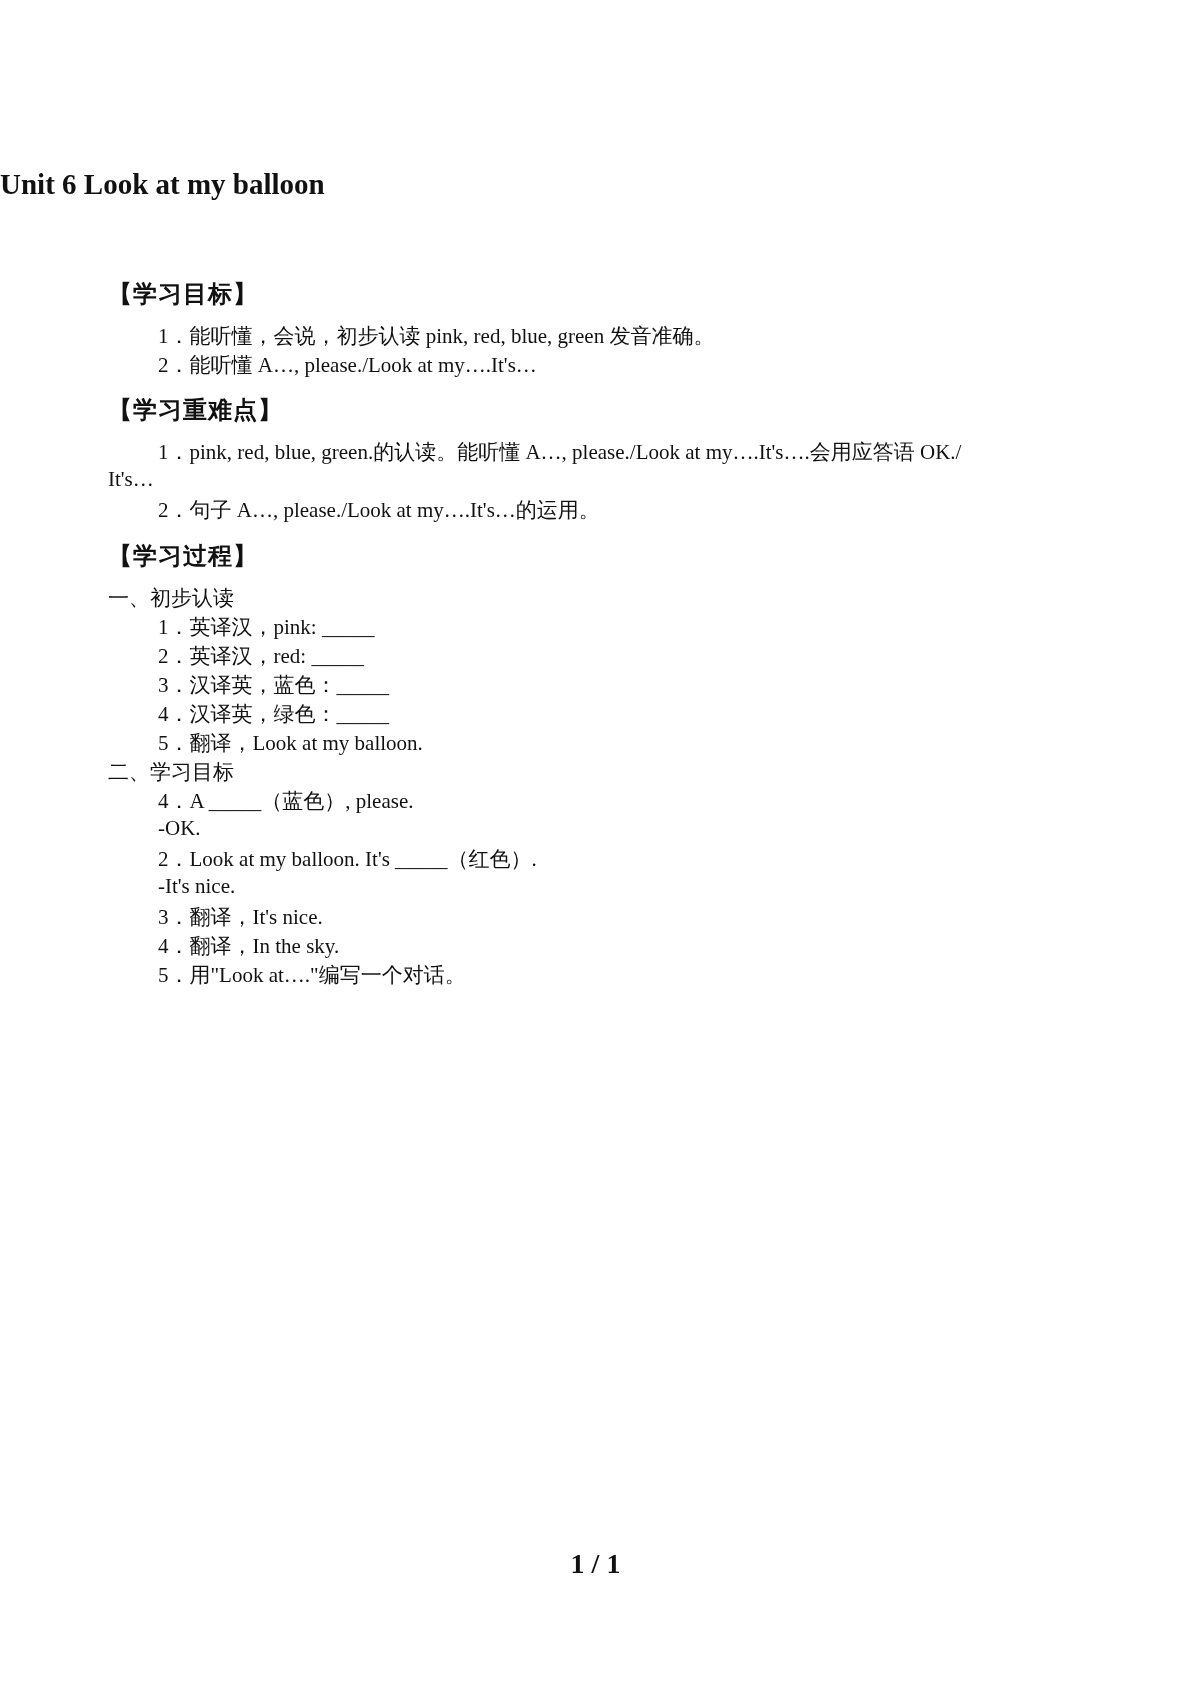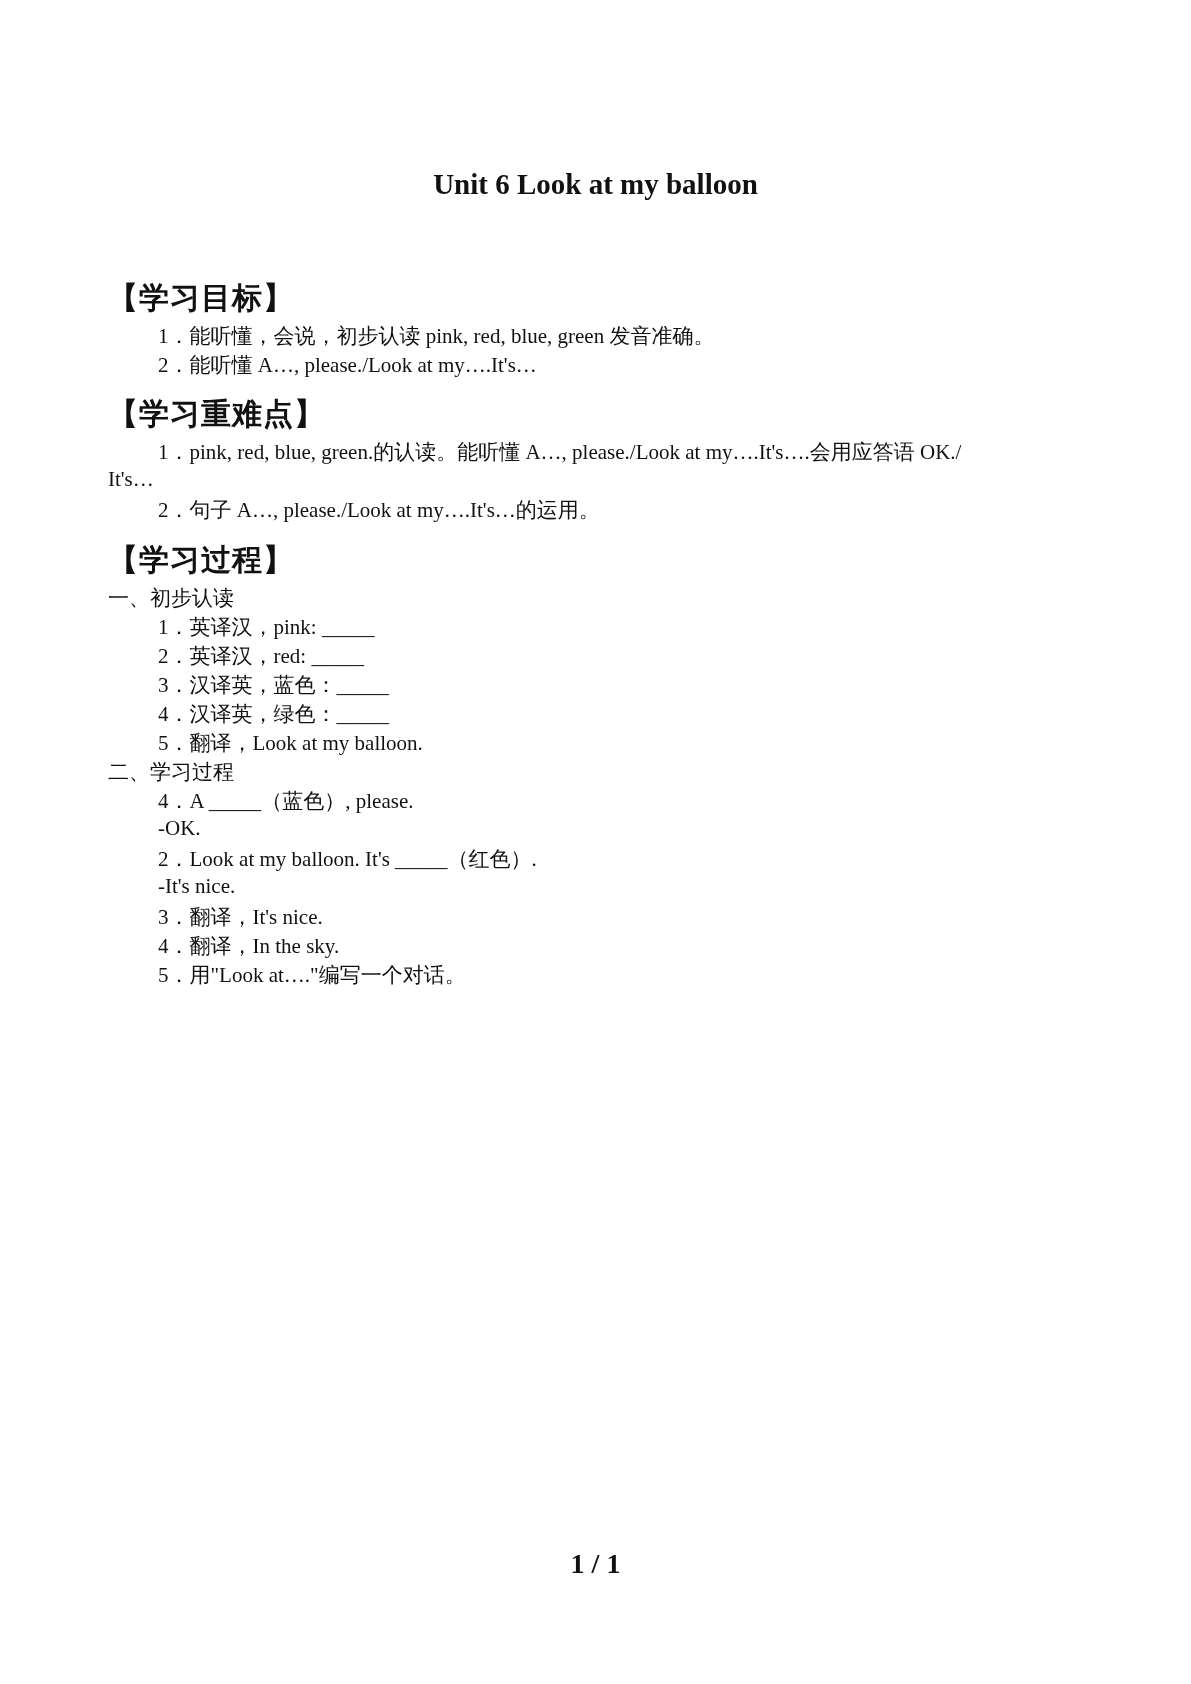--- a/index.html
+++ b/index.html
@@ -1,20 +1,20 @@
 <!DOCTYPE html>
 <html><head>
   <meta charset="utf-8">
   <style>
     html, body { margin: 0; padding: 0; background: #ffffff; }
     body { width: 1191px; height: 1684px; position: relative; overflow: hidden;
            font-family: "Liberation Serif", "DejaVu Serif", serif; color: #111; }
-    .title { position: absolute; top: 168px; left: 0; width: 1191px; text-align: center;
+    .title { position: absolute; top: 168px; left: 0; width: 1191px; 
              font-weight: bold; font-size: 29px; }
-    .sec { position: absolute; left: 108px; font-weight: bold; font-size: 30px;
+    .sec { position: absolute; left: 108px; font-weight: bold; font-size: 24px;
            font-family: "DejaVu Sans", sans-serif; letter-spacing: 1px; }
     .line { position: absolute; font-size: 21px; white-space: nowrap; text-align: center; }
     .ind { left: 158px; }
     .lft { left: 108px; }
     .footer { position: absolute; top: 1548px; left: 0; width: 1191px; text-align: center;
               font-weight: bold; font-size: 28px; }
   </style>
 </head>
 <body>
 
@@ -30,21 +30,21 @@
 <div class="line ind" style="top:496px">2．句子 A…, please./Look at my….It's…的运用。</div>
 
 <div class="sec" style="top:540px">【学习过程】</div>
 <div class="line lft" style="top:584px">一、初步认读</div>
 <div class="line ind" style="top:613px">1．英译汉，pink: _____</div>
 <div class="line ind" style="top:642px">2．英译汉，red: _____</div>
 <div class="line ind" style="top:671px">3．汉译英，蓝色：_____</div>
 <div class="line ind" style="top:700px">4．汉译英，绿色：_____</div>
 <div class="line ind" style="top:729px">5．翻译，Look at my balloon.</div>
 
-<div class="line lft" style="top:758px">二、学习过程</div>
+<div class="line lft" style="top:758px">二、学习目标</div>
 <div class="line ind" style="top:787px">4．A _____（蓝色）, please.</div>
 <div class="line ind" style="top:816px">-OK.</div>
 <div class="line ind" style="top:845px">2．Look at my balloon. It's _____（红色）.</div>
 <div class="line ind" style="top:874px">-It's nice.</div>
 <div class="line ind" style="top:903px">3．翻译，It's nice.</div>
 <div class="line ind" style="top:932px">4．翻译，In the sky.</div>
 <div class="line ind" style="top:961px">5．用"Look at…."编写一个对话。</div>
 
 <div class="footer">1 / 1</div>
 

